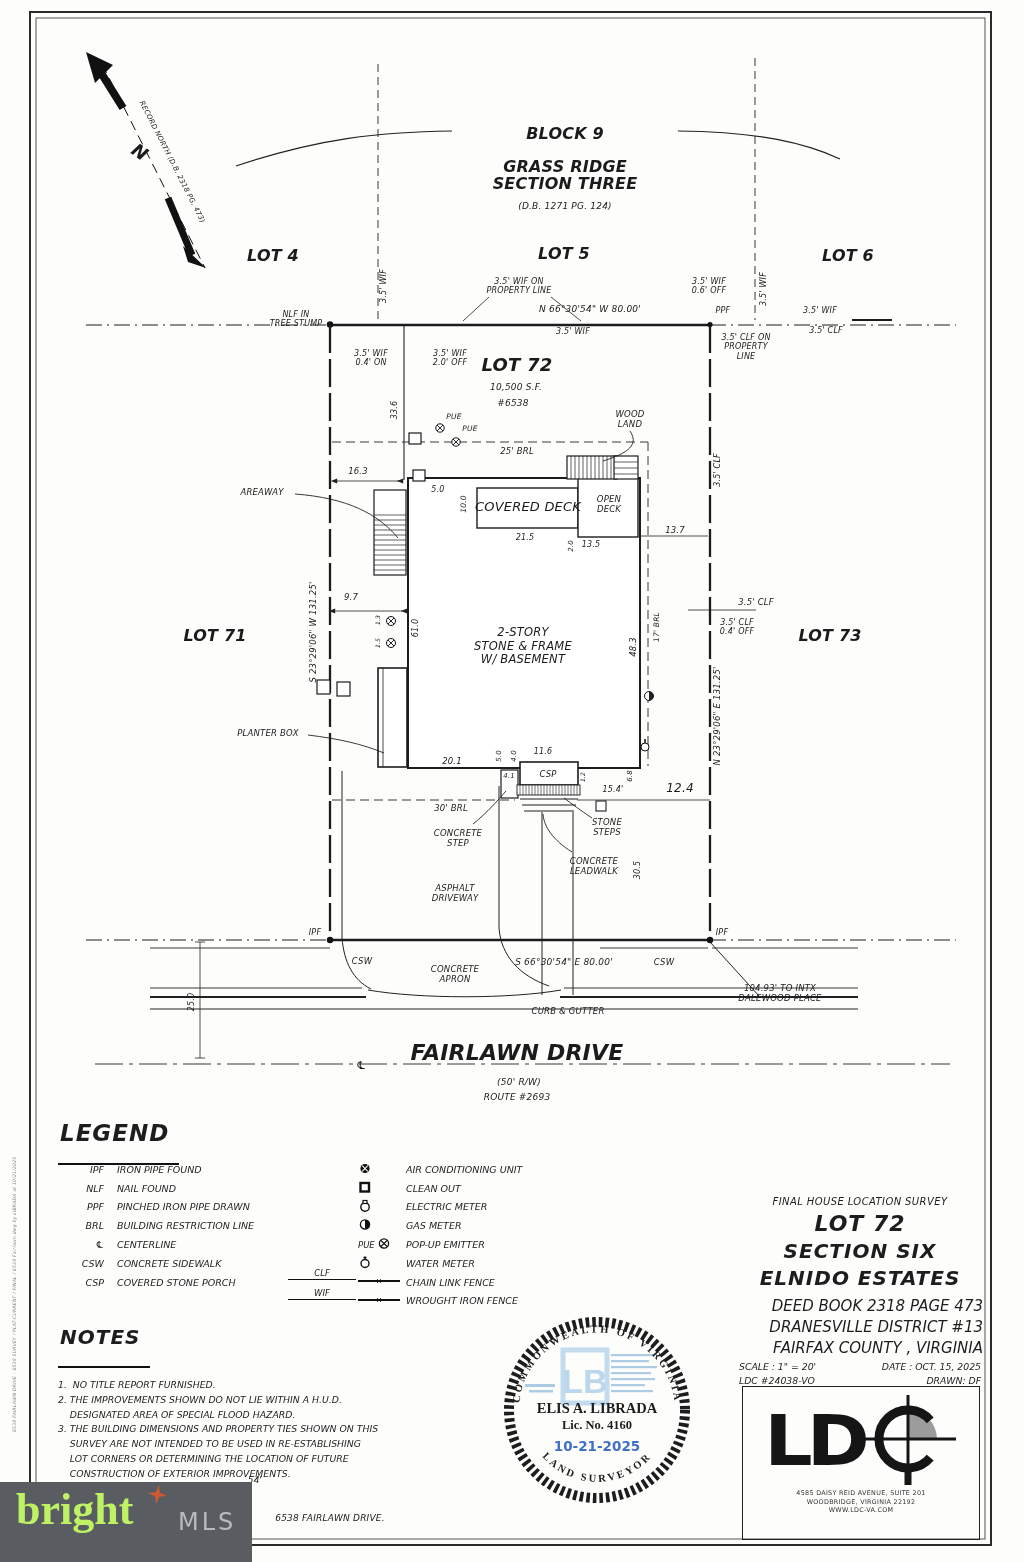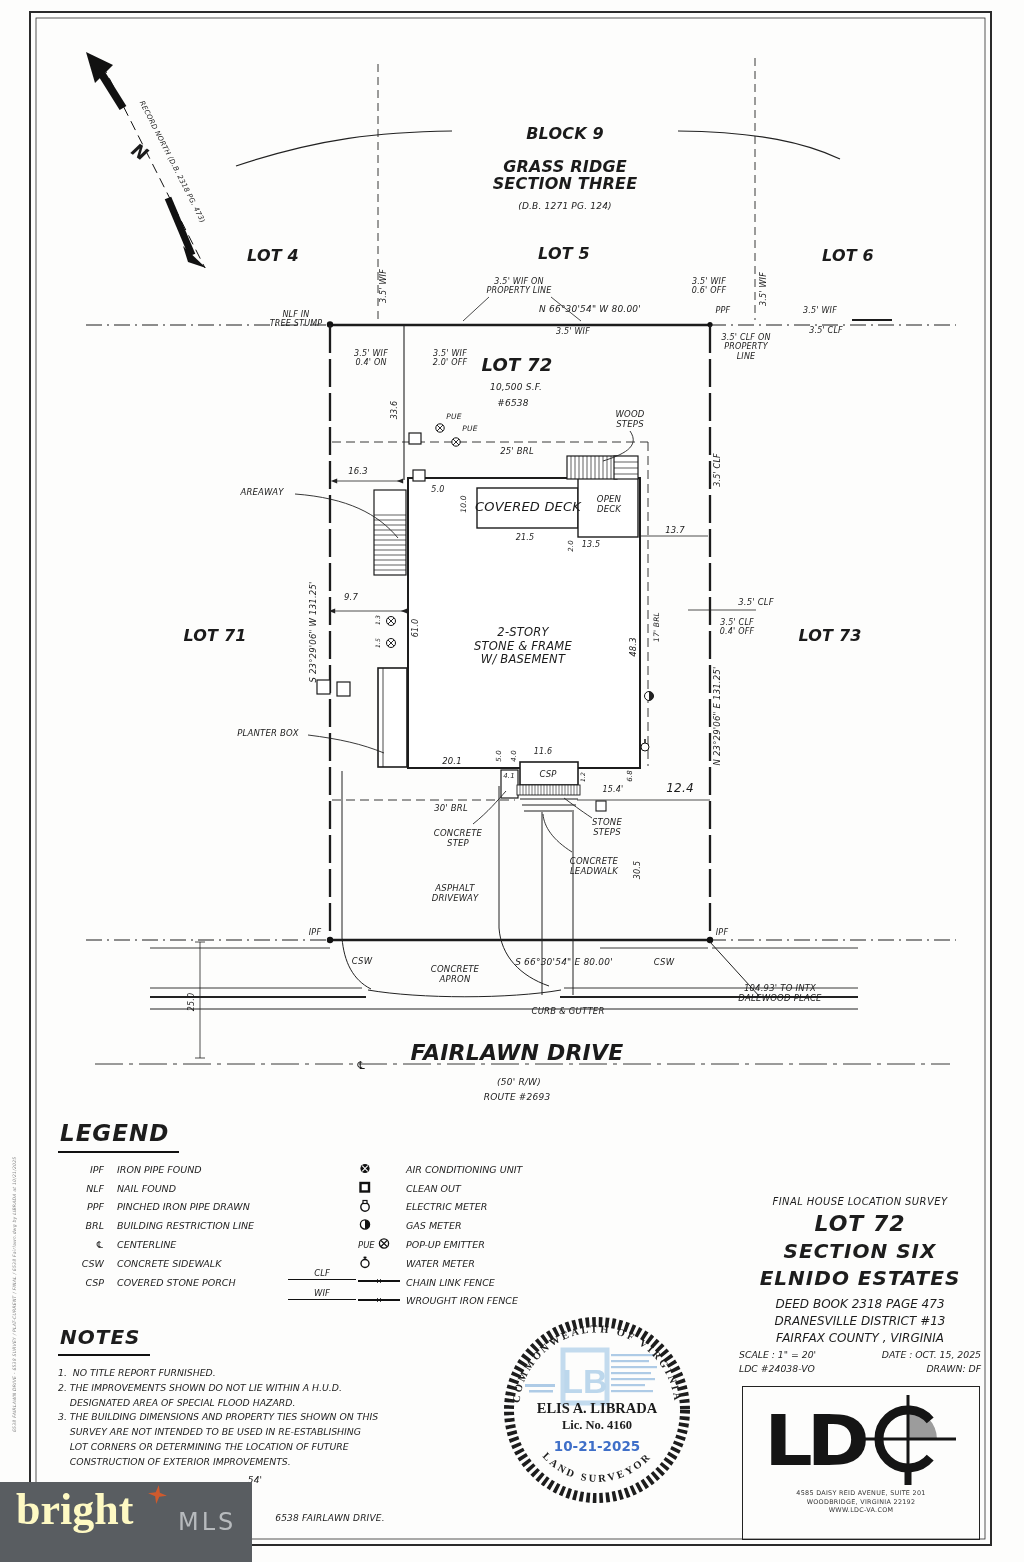--- a/index.html
+++ b/index.html
@@ -5,56 +5,56 @@
   html,body{margin:0;padding:0;}
   body{width:1024px;height:1562px;position:relative;background:#fdfdfc;overflow:hidden;
        font-family:"DejaVu Sans",sans-serif;color:#1d1d1d;}
   #sheet{position:absolute;inset:0;}
   svg{position:absolute;left:0;top:0;}
   .lbl{position:absolute;font-style:italic;color:#1b1b1b;white-space:pre-line;text-align:center;
        transform:translate(-50%,-50%);line-height:1.18;letter-spacing:.2px;}
   
   #legend{position:absolute;left:58px;top:1120px;width:640px;font-style:italic;}
   .sec-title{font-size:23px;font-weight:bold;font-style:italic;letter-spacing:1px;
-             border-bottom:2.6px solid #111;display:inline-block;padding:0 10px 5px 2px;}
+             border-bottom:2.6px solid #111;display:inline-block;padding:0 10px 17px 2px;}
   #legend-abbr{position:absolute;left:0;top:40px;}
   #legend-symbols{position:absolute;left:300px;top:40px;}
   .lg-row{display:flex;align-items:center;height:18.8px;font-size:9.5px;}
   .lg-abbr{width:46px;text-align:right;padding-right:13px;font-style:italic;}
   .lg-ic{width:48px;display:flex;align-items:center;}
   .lg-pref{font-size:8.5px;margin-right:2px;}
   .fence-mini{position:absolute;font-size:8.5px;text-align:center;}
   .fence-mini .fl{display:block;border-top:1.6px solid #111;width:68px;margin-top:1px;}
   
   #notes{position:absolute;left:58px;top:1325px;width:430px;font-style:italic;}
   #notes-lines{margin-top:10px;font-size:9.3px;line-height:14.8px;white-space:pre;}
   
   #titleblock{position:absolute;left:737px;top:1196px;width:246px;text-align:center;font-style:italic;}
   .tb-type{font-size:10px;letter-spacing:.4px;}
   .tb-lot{font-size:22px;font-weight:bold;margin-top:4px;letter-spacing:1px;}
   .tb-big{font-size:20px;font-weight:bold;margin-top:3px;letter-spacing:1px;}
-  .tb-sm{font-size:12px;margin-top:3.2px;}
+  .tb-sm{font-size:15px;margin-top:3.2px;text-align:right;}
   .tb-row{display:flex;justify-content:space-between;font-size:9.3px;margin-top:3.2px;padding:0 2px;}
   
   #ldcbox{position:absolute;left:742px;top:1386px;width:236px;height:152px;border:1.5px solid #222;
           text-align:center;}
   #ldcrow{display:flex;justify-content:center;align-items:center;margin-top:6px;height:96px;}
   #ldcletters{font-size:76px;font-weight:900;letter-spacing:-6px;font-style:normal;
               transform:scaleY(.92);line-height:1;color:#151515;}
   .ldc-addr{font-size:6.4px;line-height:8.6px;color:#333;letter-spacing:.3px;font-style:normal;}
   
   #seal{position:absolute;left:487px;top:1300px;width:220px;height:220px;}
   .seal-line{position:absolute;width:220px;text-align:center;font-family:"Liberation Serif",serif;}
   #seal-name{top:100px;font-size:14.5px;font-weight:bold;}
   #seal-lic{top:118px;font-size:12.5px;font-weight:bold;}
   #seal-date{top:138px;font-size:13.5px;font-weight:bold;color:#3f6fc8;font-family:"DejaVu Sans",sans-serif;}
   
   #brightbox{position:absolute;left:0;top:1482px;width:252px;height:80px;background:#595d61;}
   #bright-word{position:absolute;left:16px;top:2px;font-family:"Liberation Serif",serif;
-               font-weight:bold;font-size:44px;color:#fef9c3;}
+               font-weight:bold;font-size:44px;color:#bef264;}
   #bright-star{position:absolute;left:148px;top:3px;width:19px;height:19px;background:#cf5a2d;
                transform:rotate(8deg);
                clip-path:polygon(50% 0%,61% 39%,100% 50%,61% 61%,50% 100%,39% 61%,0% 50%,39% 39%);}
   #mls-word{position:absolute;left:178px;top:26px;font-size:24px;color:#b7babd;letter-spacing:3px;}
   
   #edgestamp{position:absolute;left:12px;top:1432px;transform:rotate(-90deg);transform-origin:0 0;
              font-size:4.6px;color:#8a8a8a;width:330px;letter-spacing:.2px;font-style:italic;}
 </style>
 </head>
 <body>
@@ -225,21 +225,21 @@
       <div class="lbl" style="left: 450px; top: 358px; font-size: 8px;">3.5' WIF
 2.0' OFF</div>
       <div class="lbl" style="left: 517px; top: 365px; font-size: 18px; font-weight: 700;">LOT 72</div>
       <div class="lbl" style="left: 516px; top: 387px; font-size: 9px;">10,500 S.F.</div>
       <div class="lbl" style="left: 513px; top: 403px; font-size: 9px;">#6538</div>
       <div class="lbl" style="left: 395px; top: 410px; font-size: 8px; transform: translate(-50%, -50%) rotate(-90deg);">33.6</div>
       <div class="lbl" style="left: 454px; top: 417px; font-size: 7.5px;">PUE</div>
       <div class="lbl" style="left: 470px; top: 429px; font-size: 7.5px;">PUE</div>
       <div class="lbl" style="left: 517px; top: 451px; font-size: 8.5px;">25' BRL</div>
       <div class="lbl" style="left: 630px; top: 419px; font-size: 8.5px;">WOOD
-STEPS</div>
+LAND</div>
       <div class="lbl" style="left: 358px; top: 471px; font-size: 8.5px;">16.3</div>
       <div class="lbl" style="left: 262px; top: 492px; font-size: 8.5px;">AREAWAY</div>
       <div class="lbl" style="left: 438px; top: 490px; font-size: 8px;">5.0</div>
       <div class="lbl" style="left: 464px; top: 504px; font-size: 7.5px; transform: translate(-50%, -50%) rotate(-90deg);">10.0</div>
       <div class="lbl" style="left: 528px; top: 507px; font-size: 13px;">COVERED DECK</div>
       <div class="lbl" style="left: 609px; top: 504px; font-size: 8.5px;">OPEN
 DECK</div>
       <div class="lbl" style="left: 525px; top: 538px; font-size: 8px;">21.5</div>
       <div class="lbl" style="left: 571px; top: 546px; font-size: 7px; transform: translate(-50%, -50%) rotate(-90deg);">2.0</div>
       <div class="lbl" style="left: 591px; top: 545px; font-size: 8px;">13.5</div>

